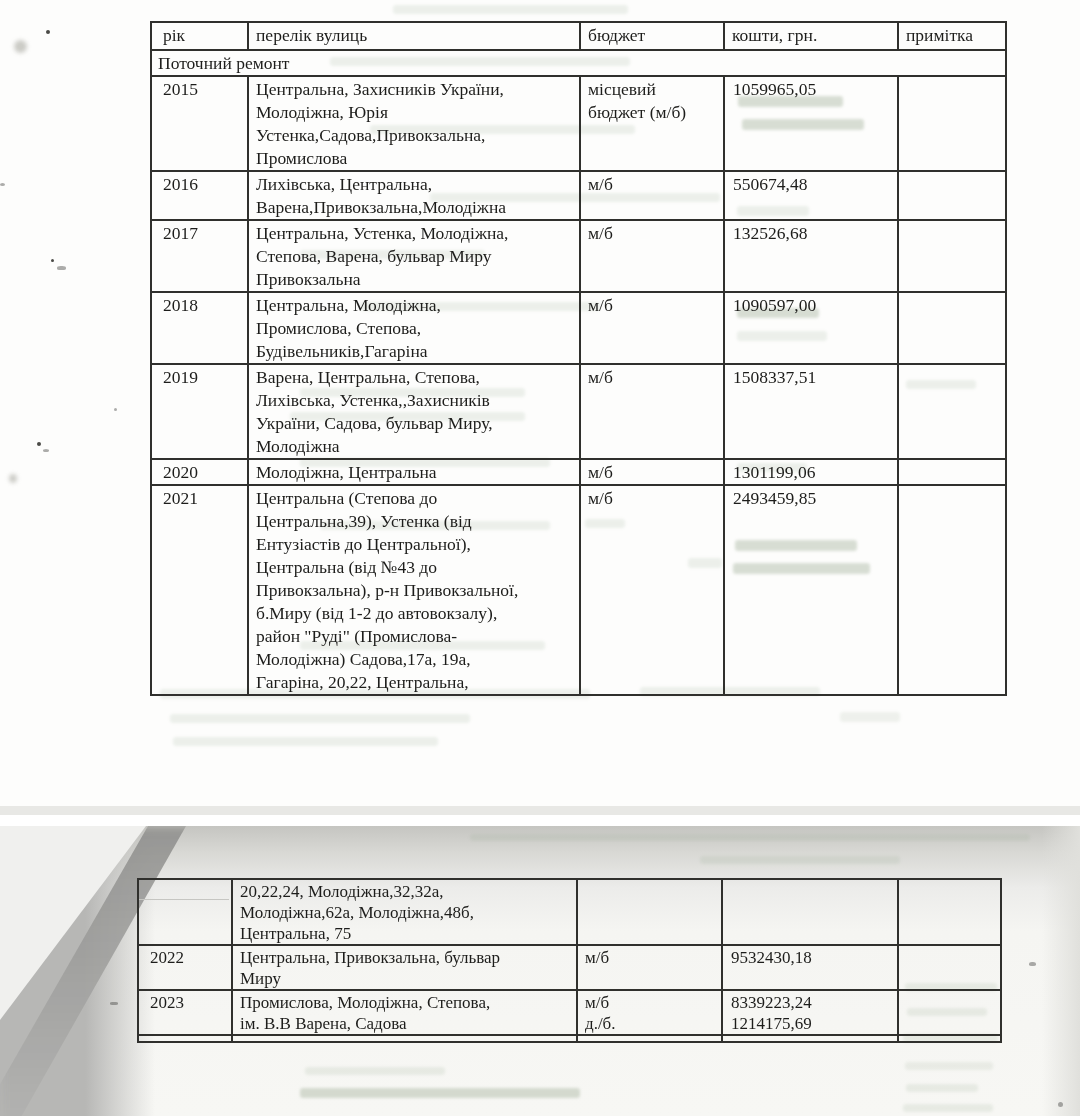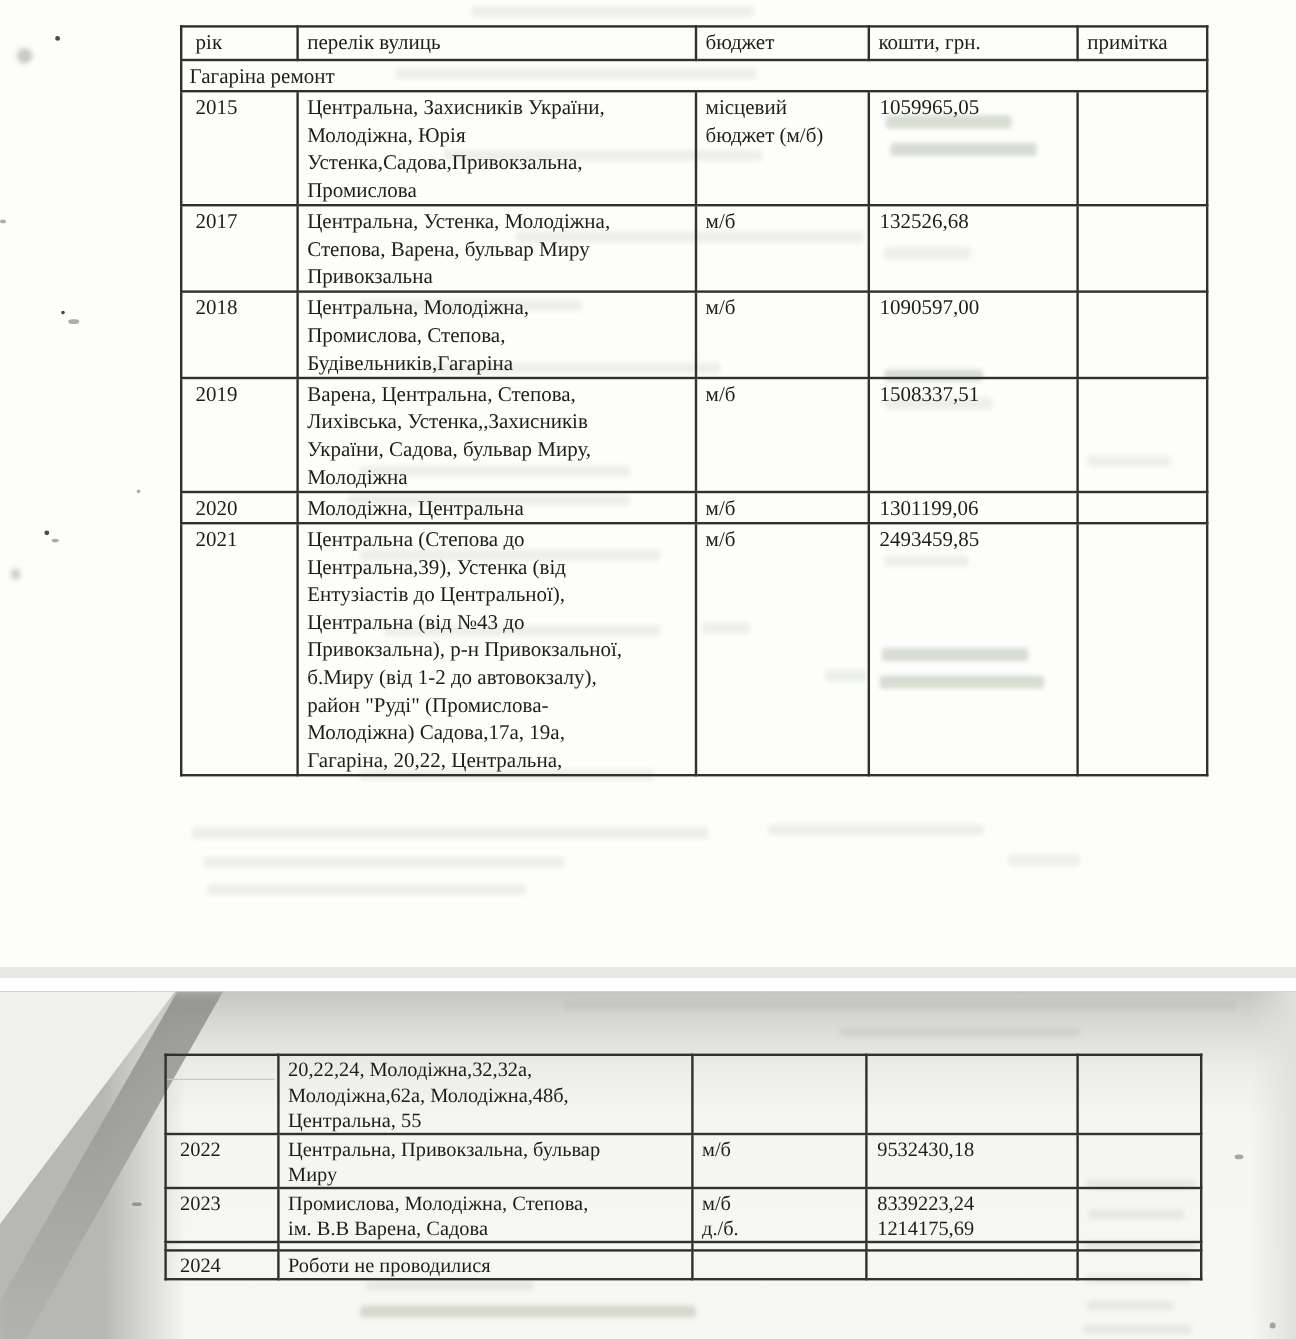--- a/index.html
+++ b/index.html
@@ -98,31 +98,39 @@
     </colgroup>
     <tbody>
       <tr style="height:28px">
         <td class="year">рік</td>
         <td>перелік вулиць</td>
         <td>бюджет</td>
         <td>кошти, грн.</td>
         <td>примітка</td>
       </tr>
       <tr style="height:23px">
-        <td class="section" colspan="5">Гагаріна ремонт</td>
+        <td class="section" colspan="5">Поточний ремонт</td>
       </tr>
       <tr style="height:93px">
         <td class="year">2015</td>
         <td>Центральна, Захисників України,
 Молодіжна, Юрія
 Устенка,Садова,Привокзальна,
 Промислова</td>
         <td>місцевий
 бюджет (м/б)</td>
         <td class="amount">1059965,05</td>
+        <td></td>
+      </tr>
+      <tr style="height:46px">
+        <td class="year">2016</td>
+        <td>Лихівська, Центральна,
+Варена,Привокзальна,Молодіжна</td>
+        <td>м/б</td>
+        <td class="amount">550674,48</td>
         <td></td>
       </tr>
       <tr style="height:71px">
         <td class="year">2017</td>
         <td>Центральна, Устенка, Молодіжна,
 Степова, Варена, бульвар Миру
 Привокзальна</td>
         <td>м/б</td>
         <td class="amount">132526,68</td>
         <td></td>
@@ -202,21 +210,21 @@
         <col style="width:345px">
         <col style="width:145px">
         <col style="width:176px">
         <col style="width:103px">
     </colgroup>
     <tbody>
       <tr style="height:65px">
         <td class="year"></td>
         <td>20,22,24, Молодіжна,32,32а,
 Молодіжна,62а, Молодіжна,48б,
-Центральна, 55</td>
+Центральна, 75</td>
         <td></td>
         <td class="amount"></td>
         <td></td>
       </tr>
       <tr style="height:40px">
         <td class="year">2022</td>
         <td>Центральна, Привокзальна, бульвар
 Миру</td>
         <td>м/б</td>
         <td class="amount">9532430,18</td>
@@ -232,22 +240,15 @@
 1214175,69</td>
         <td></td>
       </tr>
       <tr class="thin" style="height:7px">
         <td></td>
         <td></td>
         <td></td>
         <td></td>
         <td></td>
       </tr>
-      <tr style="height:23px">
-        <td class="year">2024</td>
-        <td>Роботи не проводилися</td>
-        <td></td>
-        <td class="amount"></td>
-        <td></td>
-      </tr>
     </tbody>
   </table>
 </div>
 
 </body></html>

